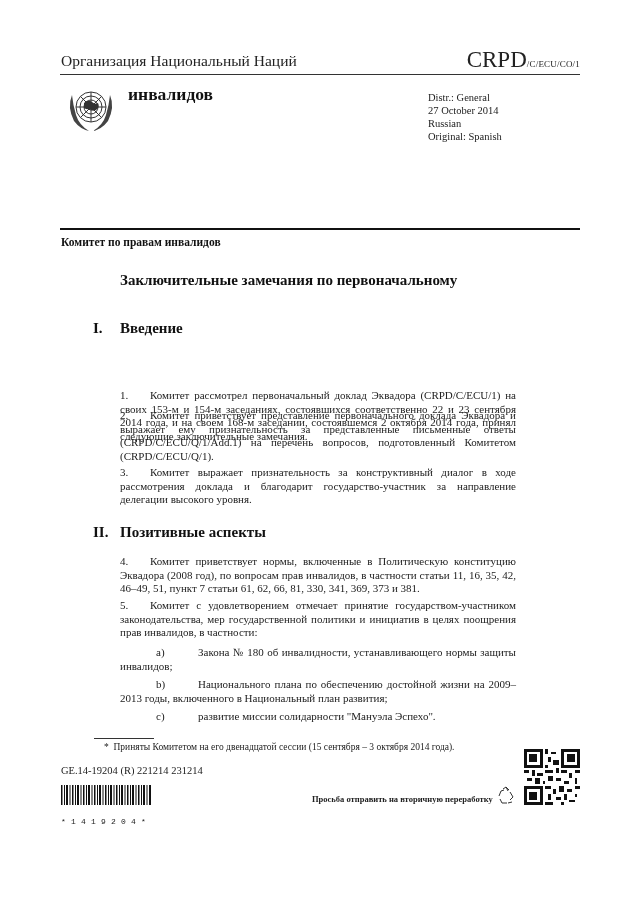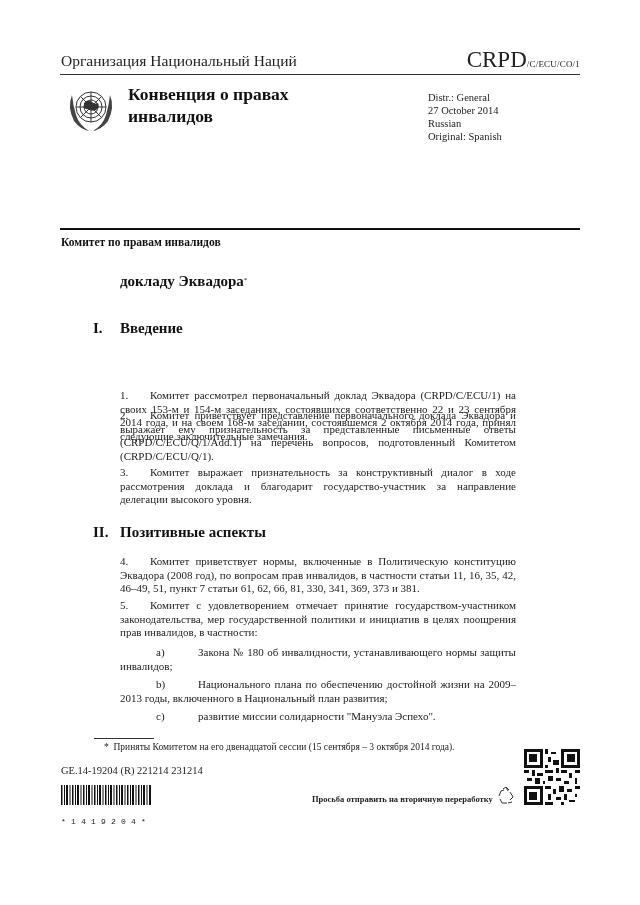--- a/index.html
+++ b/index.html
@@ -51,37 +51,36 @@
     <line x1="37.5" y1="15.5" x2="16.5" y2="36.5"></line>
   </g>
   <path d="M20 22 q4 -4 8 -1 q3 3 6 1 q2 4 -2 7 q-4 2 -6 -1 q-3 1 -6 -1z" fill="#333"></path>
   <g fill="#444">
     <path d="M8 14 q-5 12 2 26 q6 8 15 10 q-10 -6 -13 -16 q-3 -10 -4 -20z"></path>
     <path d="M46 14 q5 12 -2 26 q-6 8 -15 10 q10 -6 13 -16 q3 -10 4 -20z"></path>
   </g>
 </svg>
 
 <div class="abs body-title">
-  <div>Конвенция о правах</div>
   <div>инвалидов</div>
 </div>
 
 <div class="abs distr">
   <div>Distr.: General</div>
   <div>27 October 2014</div>
   <div>Russian</div>
   <div>Original: Spanish</div>
 </div>
 
 <div class="abs rule-thick"></div>
 
 <div class="abs committee">Комитет по правам инвалидов</div>
 
 <div class="abs doc-title">
-  <div><span>докладу Эквадора</span><sup>*</sup></div>
+  <div>Заключительные замечания по первоначальному</div>
 </div>
 
 <div class="abs h1" style="top:320px;"><span class="num">I.</span><span>Введение</span></div>
 
 <div class="abs para" style="top:351px;margin-top:38px;"><span class="pn">1.</span><span>Комитет рассмотрел первоначальный доклад Эквадора (CRPD/C/ECU/1) на своих 153-м и 154-м заседаниях, состоявшихся соответственно 22 и 23 сентября 2014 года, и на своем 168-м заседании, состоявшемся 2 октября 2014 года, принял следующие заключительные замечания.</span></div>
 
 <div class="abs para" style="top:409px;"><span class="pn">2.</span><span>Комитет приветствует представление первоначального доклада Эквадора и выражает ему признательность за представленные письменные ответы (CRPD/C/ECU/Q/1/Add.1) на перечень вопросов, подготовленный Комитетом (CRPD/C/ECU/Q/1).</span></div>
 
 <div class="abs para" style="top:466px;"><span class="pn">3.</span><span>Комитет выражает признательность за конструктивный диалог в ходе рассмотрения доклада и благодарит государство-участник за направление делегации высокого уровня.</span></div>
 

